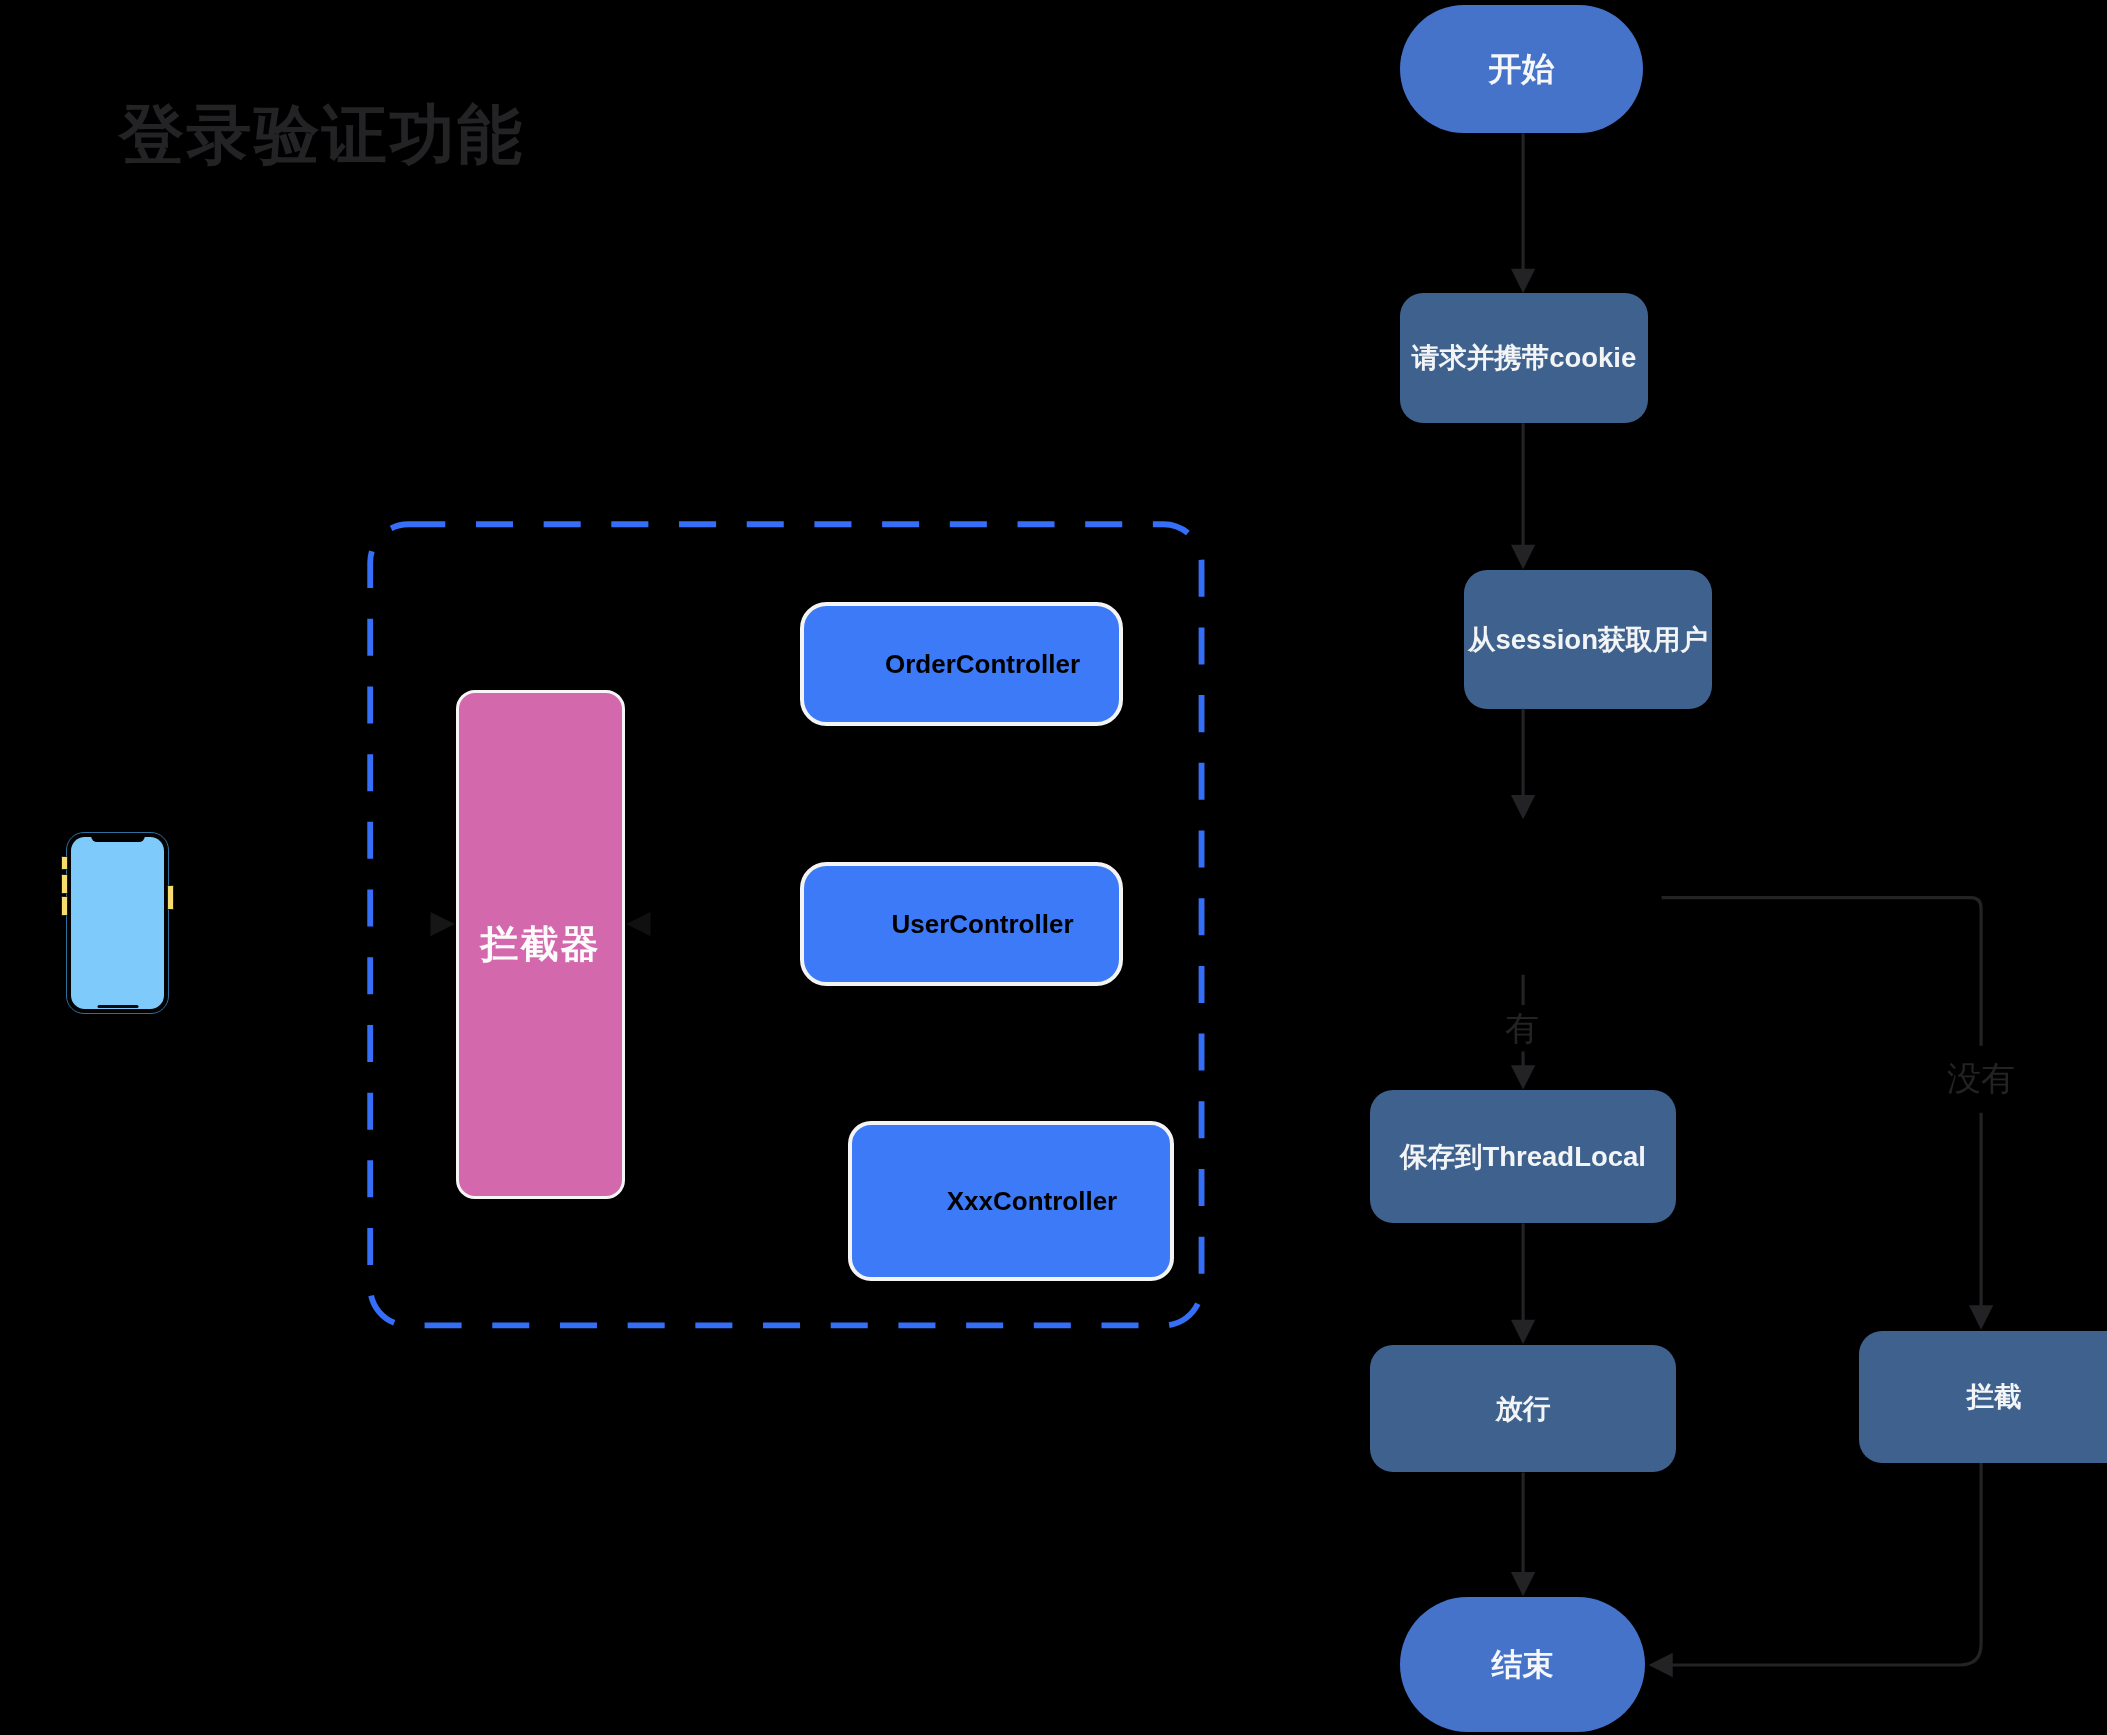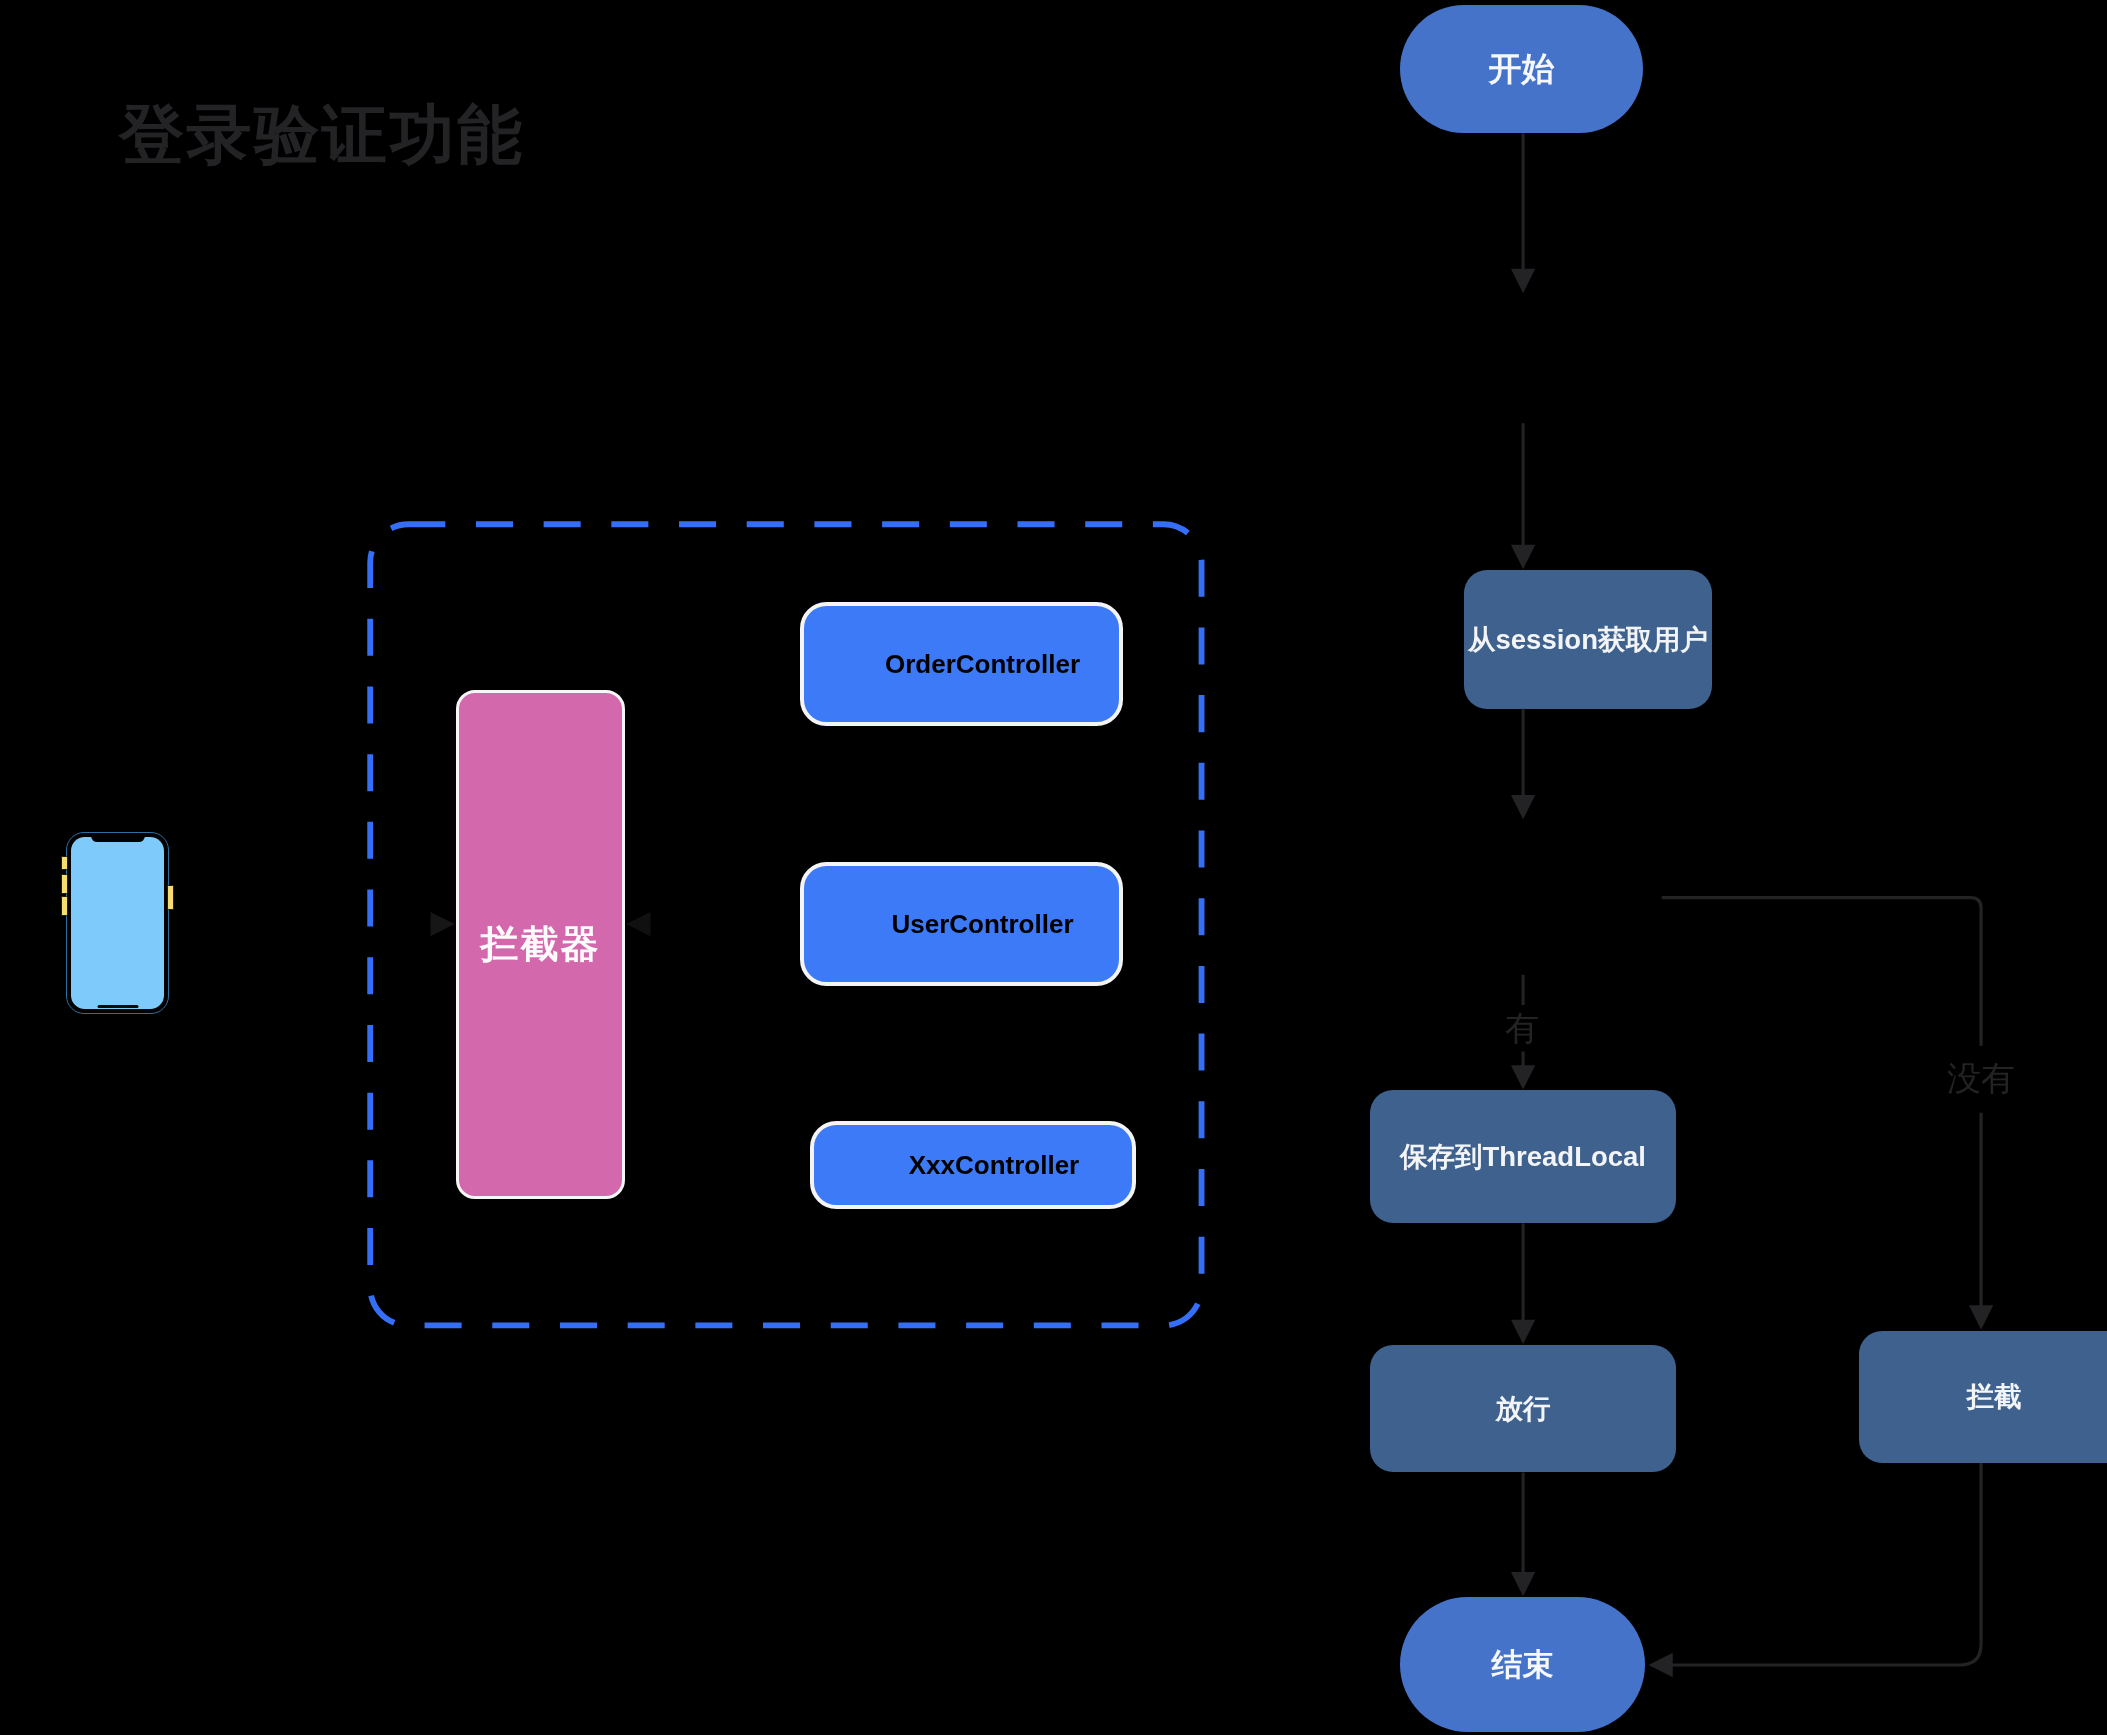--- a/index.html
+++ b/index.html
@@ -51,28 +51,31 @@
   <div class="abs flex pinkbox" style="left:456px;top:670px;width:169px;height:509px;">
     <span>拦截器</span>
   </div>
 
   <div class="abs flex ctrl" style="left:800px;top:602px;width:323px;height:124px;">
     <span>OrderController</span>
   </div>
   <div class="abs flex ctrl" style="left:800px;top:862px;width:323px;height:124px;">
     <span>UserController</span>
   </div>
-  <div class="abs flex ctrl" style="left:810px;top:1121px;width:326px;height:88px;">
+  <div class="abs flex ctrl" style="left:848px;top:1121px;width:326px;height:160px;border-radius:23px;">
     <span>XxxController</span>
   </div>
 
   <div class="abs flex term" style="left:1400px;top:5.3px;width:243px;height:128px;">
     <span>开始</span>
   </div>
 
+  <div class="abs flex proc" style="left:1400px;top:293px;width:248px;height:130px;">
+    <span>请求并携带cookie</span>
+  </div>
 
   <div class="abs flex proc" style="left:1464px;top:570px;width:248px;height:139px;">
     <span>从session获取用户</span>
   </div>
 
 
   <div class="abs flex edge-label" style="left:1501px;top:1008px;width:42px;height:41px;">有</div>
   <div class="abs flex edge-label" style="left:1944px;top:1060px;width:74px;height:38px;">没有</div>
 
   <div class="abs flex proc" style="left:1370px;top:1090px;width:306px;height:133px;">

